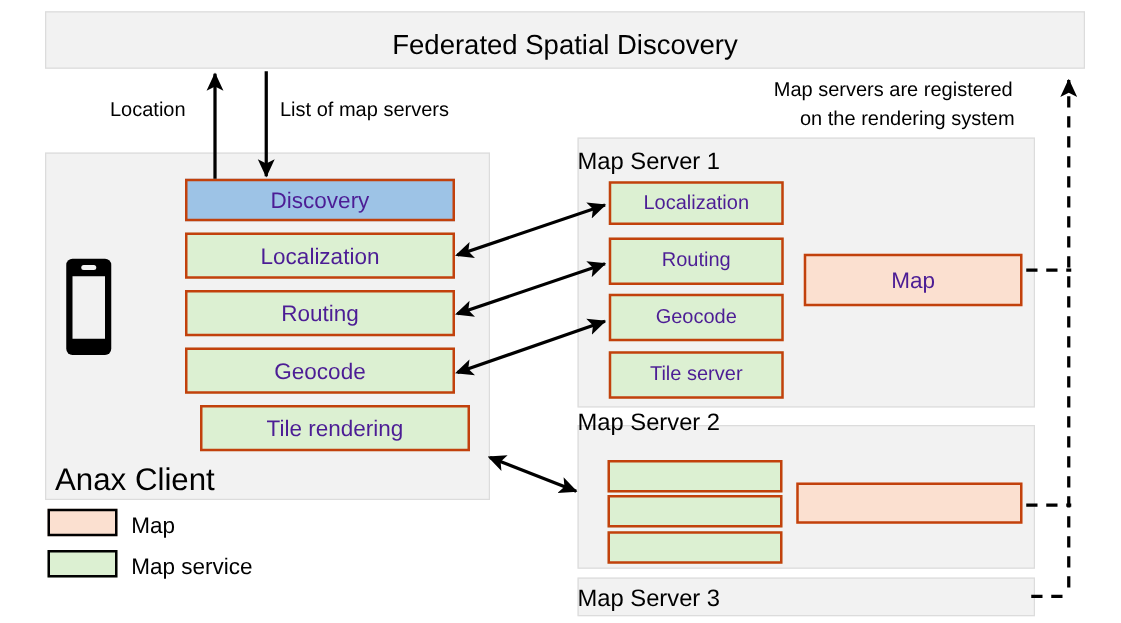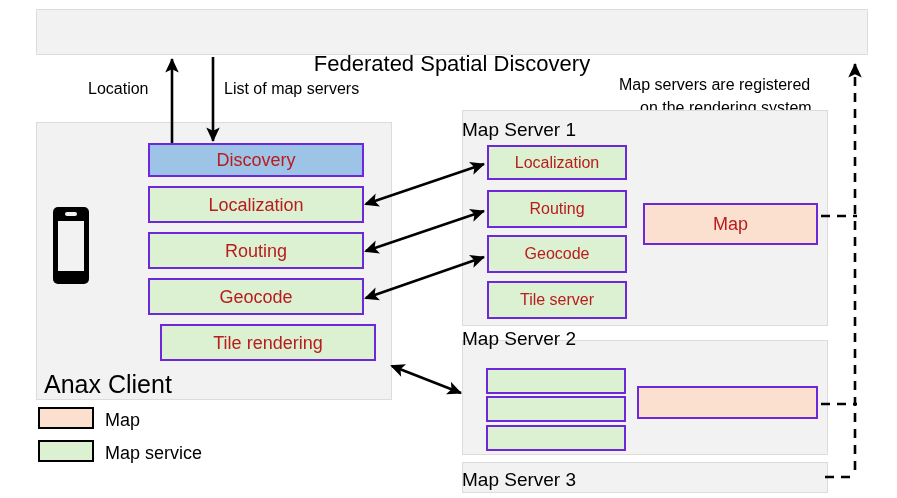--- a/index.html
+++ b/index.html
@@ -35,46 +35,46 @@
     position: absolute;
     left: 0;
     right: 0;
     text-align: center;
     color: #000;
     font-size: 22px;
   }
   .box {
     position: absolute;
     box-sizing: border-box;
-    border: 2px solid #6d28d9;
+    border: 2px solid #c2410c;
     display: flex;
     align-items: center;
     justify-content: center;
-    color: #b91c1c;
+    color: #4c1d95;
     font-size: 18px;
     line-height: 1;
   }
   .box.service { background: #dcf0d2; }
   .box.map     { background: #fbe0d0; }
   .box.discovery { background: #9dc3e6; }
   .box.small { font-size: 16px; }
   .svg-layer {
     position: absolute;
     left: 0; top: 0;
     width: 897px;
     height: 498px;
     pointer-events: none;
   }
   .edge-label {
     position: absolute;
     color: #000000;
     font-size: 16px;
     white-space: nowrap;
   }
-  .edge-label.two-line { line-height: 1.35; text-align: right; margin-top: 12px; }
+  .edge-label.two-line { line-height: 1.35; text-align: right; }
   .client-label {
     position: absolute;
     color: #000;
     font-size: 25px;
   }
   .legend-swatch {
     position: absolute;
     box-sizing: border-box;
     border: 2px solid #000;
     width: 56px;
@@ -102,21 +102,21 @@
     border-radius: 2px;
   }
 </style>
 </head>
 <body>
 
 <div id="canvas">
 
   <div class="panel" style="left:36px; top:9px; width:832px; height:46px;">
   </div>
-  <div class="banner-title" style="left:36px; top:23px; width:832px;margin-top:28px;">Federated Spatial Discovery</div>
+  <div class="banner-title" style="left:36px; top:23px; width:832px;">Federated Spatial Discovery</div>
 
   <div class="edge-label" style="left:88px; top:80px;">Location</div>
   <div class="edge-label" style="left:224px; top:80px;">List of map servers</div>
   <div class="edge-label two-line" style="left:619px; top:62px;">Map servers are registered</div>
   <div class="edge-label two-line" style="left:640px; top:85px;">on the rendering system</div>
 
   <div class="panel" style="left:36px; top:122px; width:356px; height:278px;"></div>
 
   <div class="phone-outer" style="left:53px; top:207px; width:36px; height:77px;">
     <div class="phone-speaker" style="left:12px; top:5px; width:12px; height:4px;"></div>

